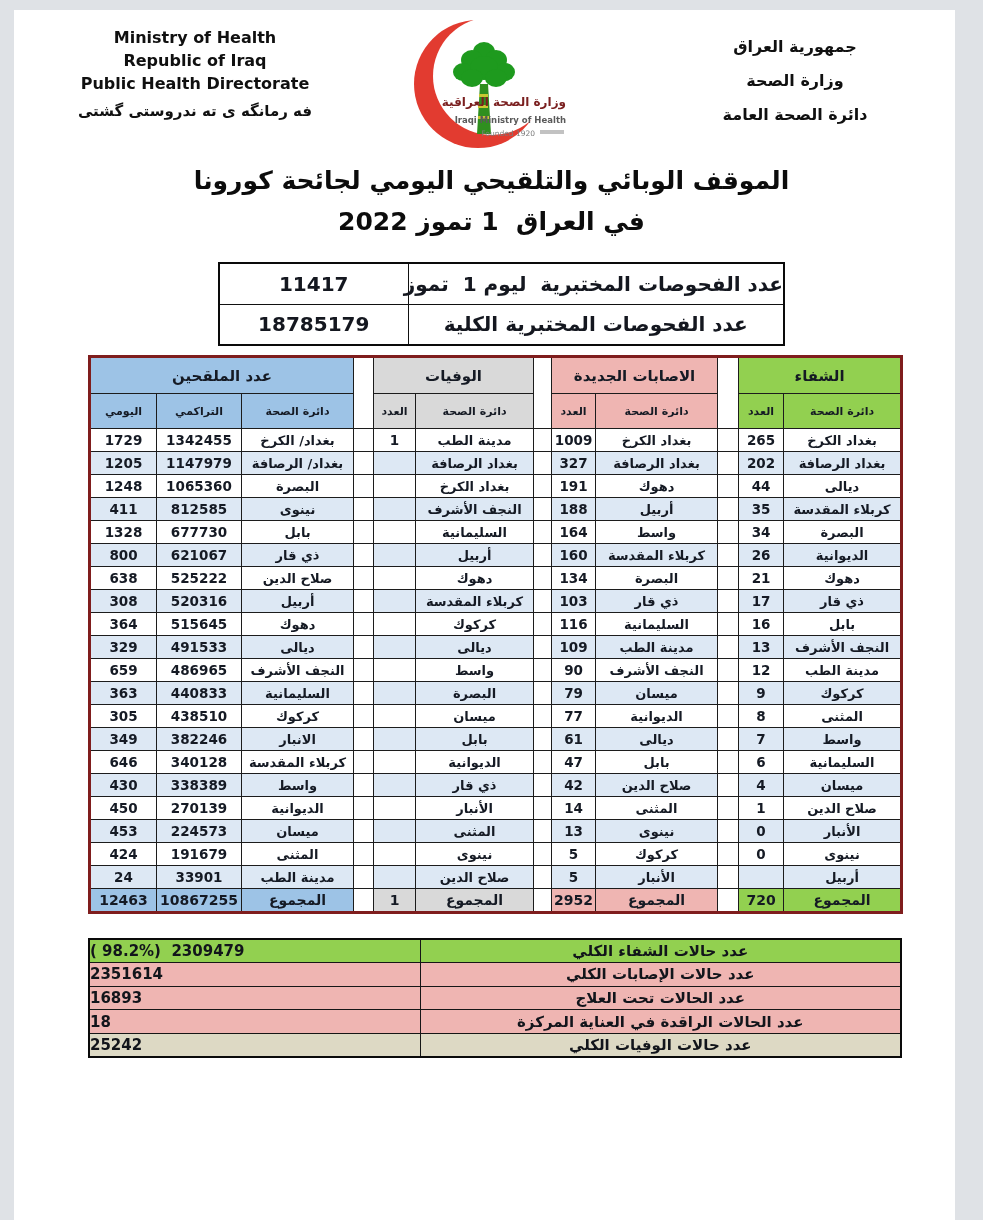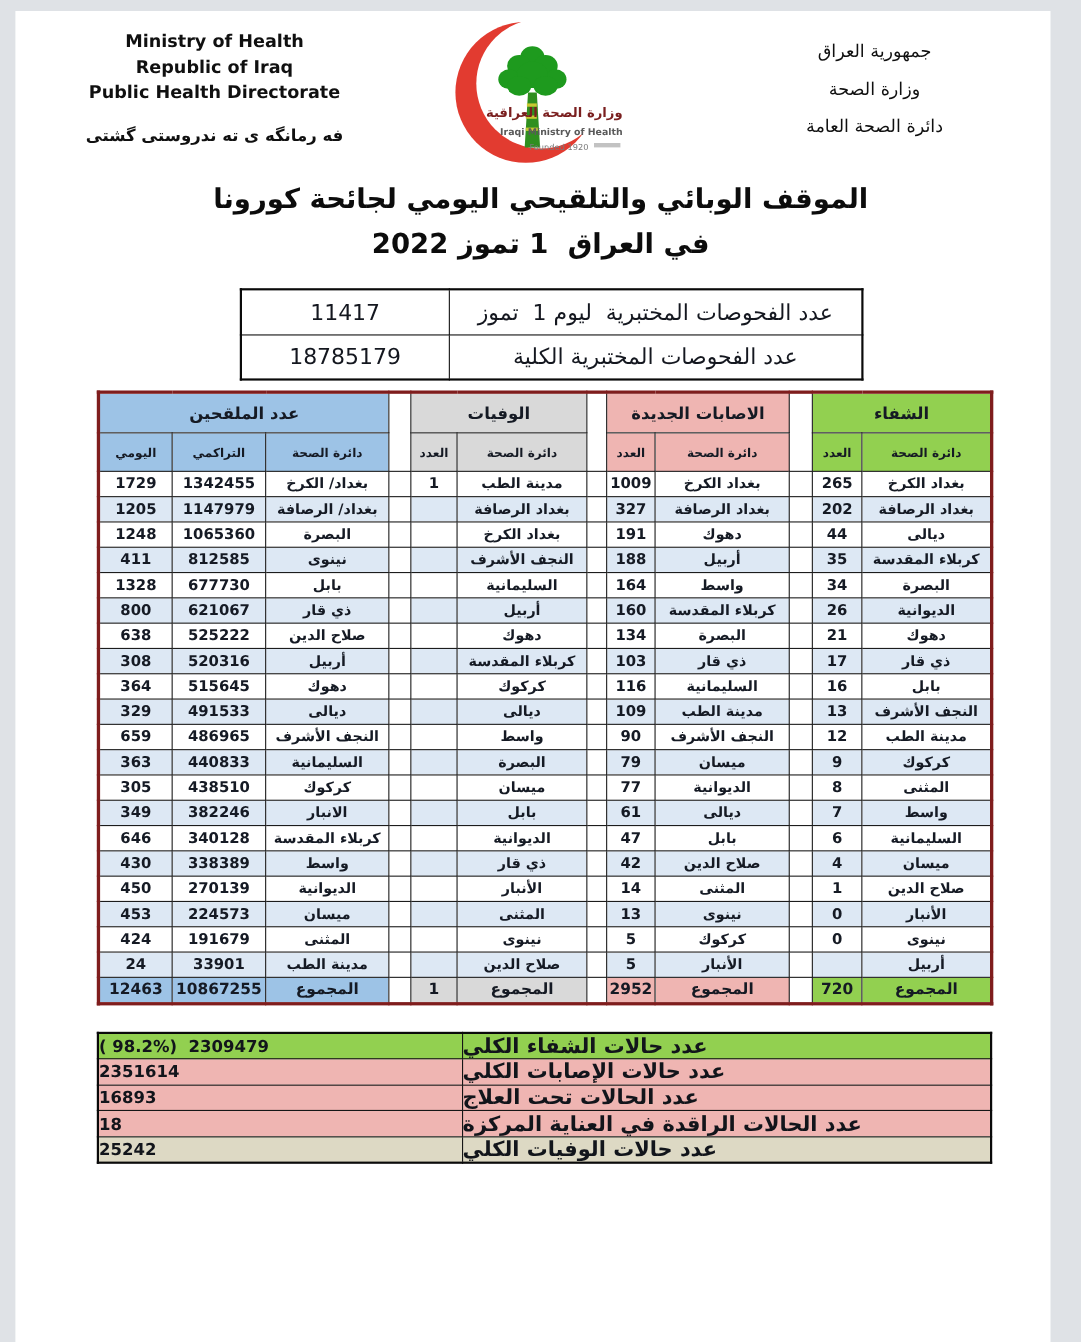--- a/index.html
+++ b/index.html
@@ -4,32 +4,32 @@
 <style>
   *{box-sizing:border-box;margin:0;padding:0}
   html,body{background:#dfe2e6}
   body{font-family:"DejaVu Sans",sans-serif}
   .page{position:relative;width:983px;height:1220px;overflow:hidden}
   .paper{position:absolute;left:14px;top:10px;width:941px;height:1210px;background:#fff}
   .abs{position:absolute}
 
   
   .lh-en{left:68px;top:26px;width:254px;text-align:center;font-weight:bold;font-size:16px;line-height:23px;color:#101010}
-  .lh-en .ku{font-size:15px;direction:rtl;margin-top:17px}
-  .lh-ar{left:703px;top:30px;width:184px;text-align:center;font-weight:normal;font-size:16px;line-height:34px;color:#101010;direction:rtl}
+  .lh-en .ku{font-size:15px;direction:rtl;margin-top:5px}
+  .lh-ar{left:703px;top:30px;width:184px;text-align:center;font-weight:bold;font-size:16px;line-height:34px;color:#101010;direction:rtl}
   .logo{left:400px;top:6px}
 
   
   .title{left:0;top:160px;width:983px;text-align:center;font-weight:bold;font-size:25px;line-height:41px;color:#0c0c0c;direction:rtl}
   .title div{white-space:pre}
 
   
   table{border-collapse:collapse;table-layout:fixed}
   .tests{left:218px;top:262px;width:565px;border:2px solid #0a0a0a}
-  .tests td{border:1.5px solid #111;height:41px;font-weight:normal;color:#14171f;vertical-align:middle}
+  .tests td{border:1.5px solid #111;height:41px;font-weight:bold;color:#14171f;vertical-align:middle}
   .tests .tv{font-size:20px;text-align:center}
   .tests .tl{font-size:20px;text-align:center;direction:rtl;white-space:pre}
 
   
   .main{left:88px;top:355px;width:812px;border:3px solid #7f1d1d;font-weight:bold;color:#151a24}
   .main th,.main td{border:1px solid #1c1c1c;overflow:hidden;white-space:nowrap;vertical-align:middle;padding:0 2px;text-align:center}
   .main .sec{font-size:15px;height:37px}
   .main .colh{font-size:11px;height:35px;direction:rtl}
   .main td{height:23px}
   .main td.dept{direction:rtl;font-size:13px}
@@ -39,21 +39,21 @@
   .c-blue{background:var(--blue)}
   .c-gray{background:var(--gray)}
   .c-pink{background:var(--pink)}
   .c-green{background:var(--green)}
   .main td.band{background:var(--band)}
 
   
   .summary{left:88px;top:938px;width:812px;border:2px solid #0a0a0a;font-weight:bold;color:#12151b}
   .summary td{border:1px solid #161616;height:23.6px;vertical-align:middle}
   .summary .sv{font-size:15px;text-align:left;direction:ltr;unicode-bidi:isolate;white-space:pre}
-  .summary .sl{font-size:19px;text-align:left;direction:rtl}
+  .summary .sl{font-size:15px;text-align:center;direction:rtl}
   .s-green{background:var(--green)}
   .s-pink{background:var(--pink)}
   .s-beige{background:var(--beige)}
 </style>
 </head>
 <body>
 
 <div class="page">
   <div class="paper"></div>
 

